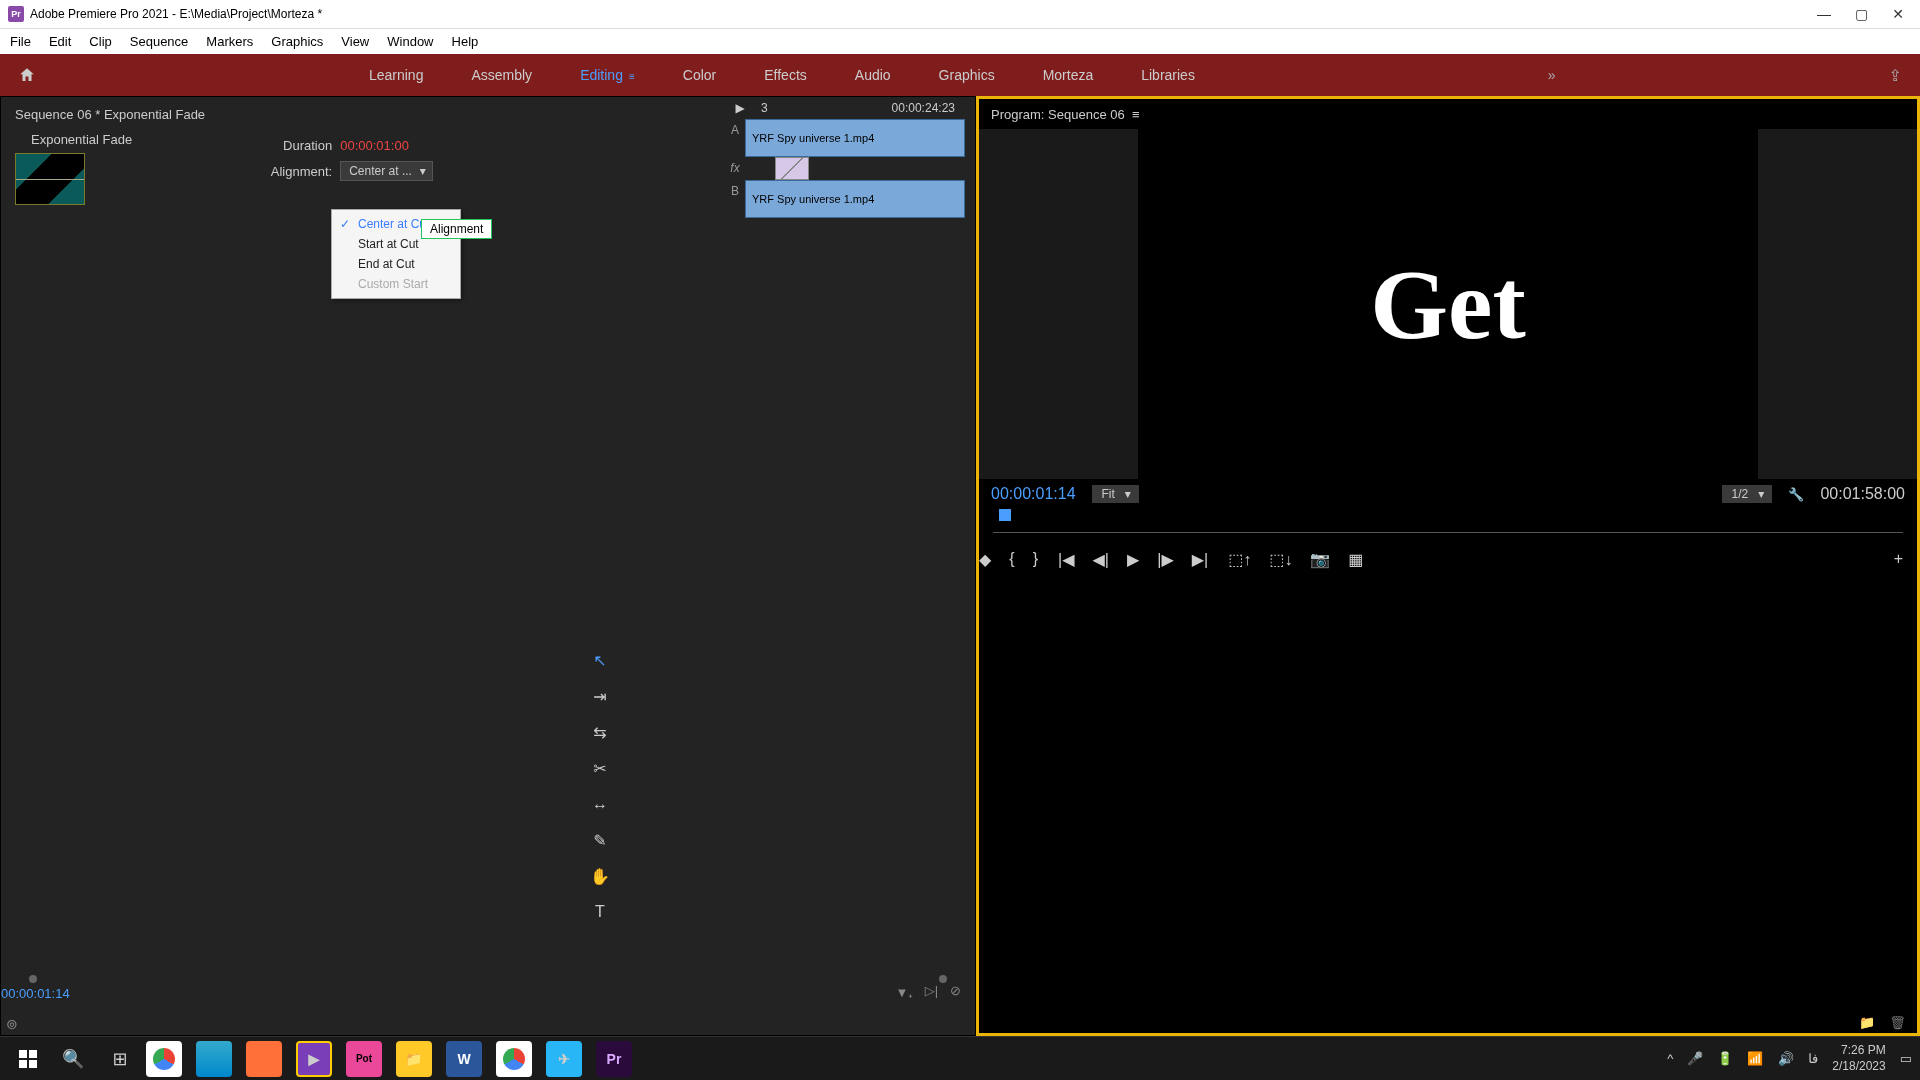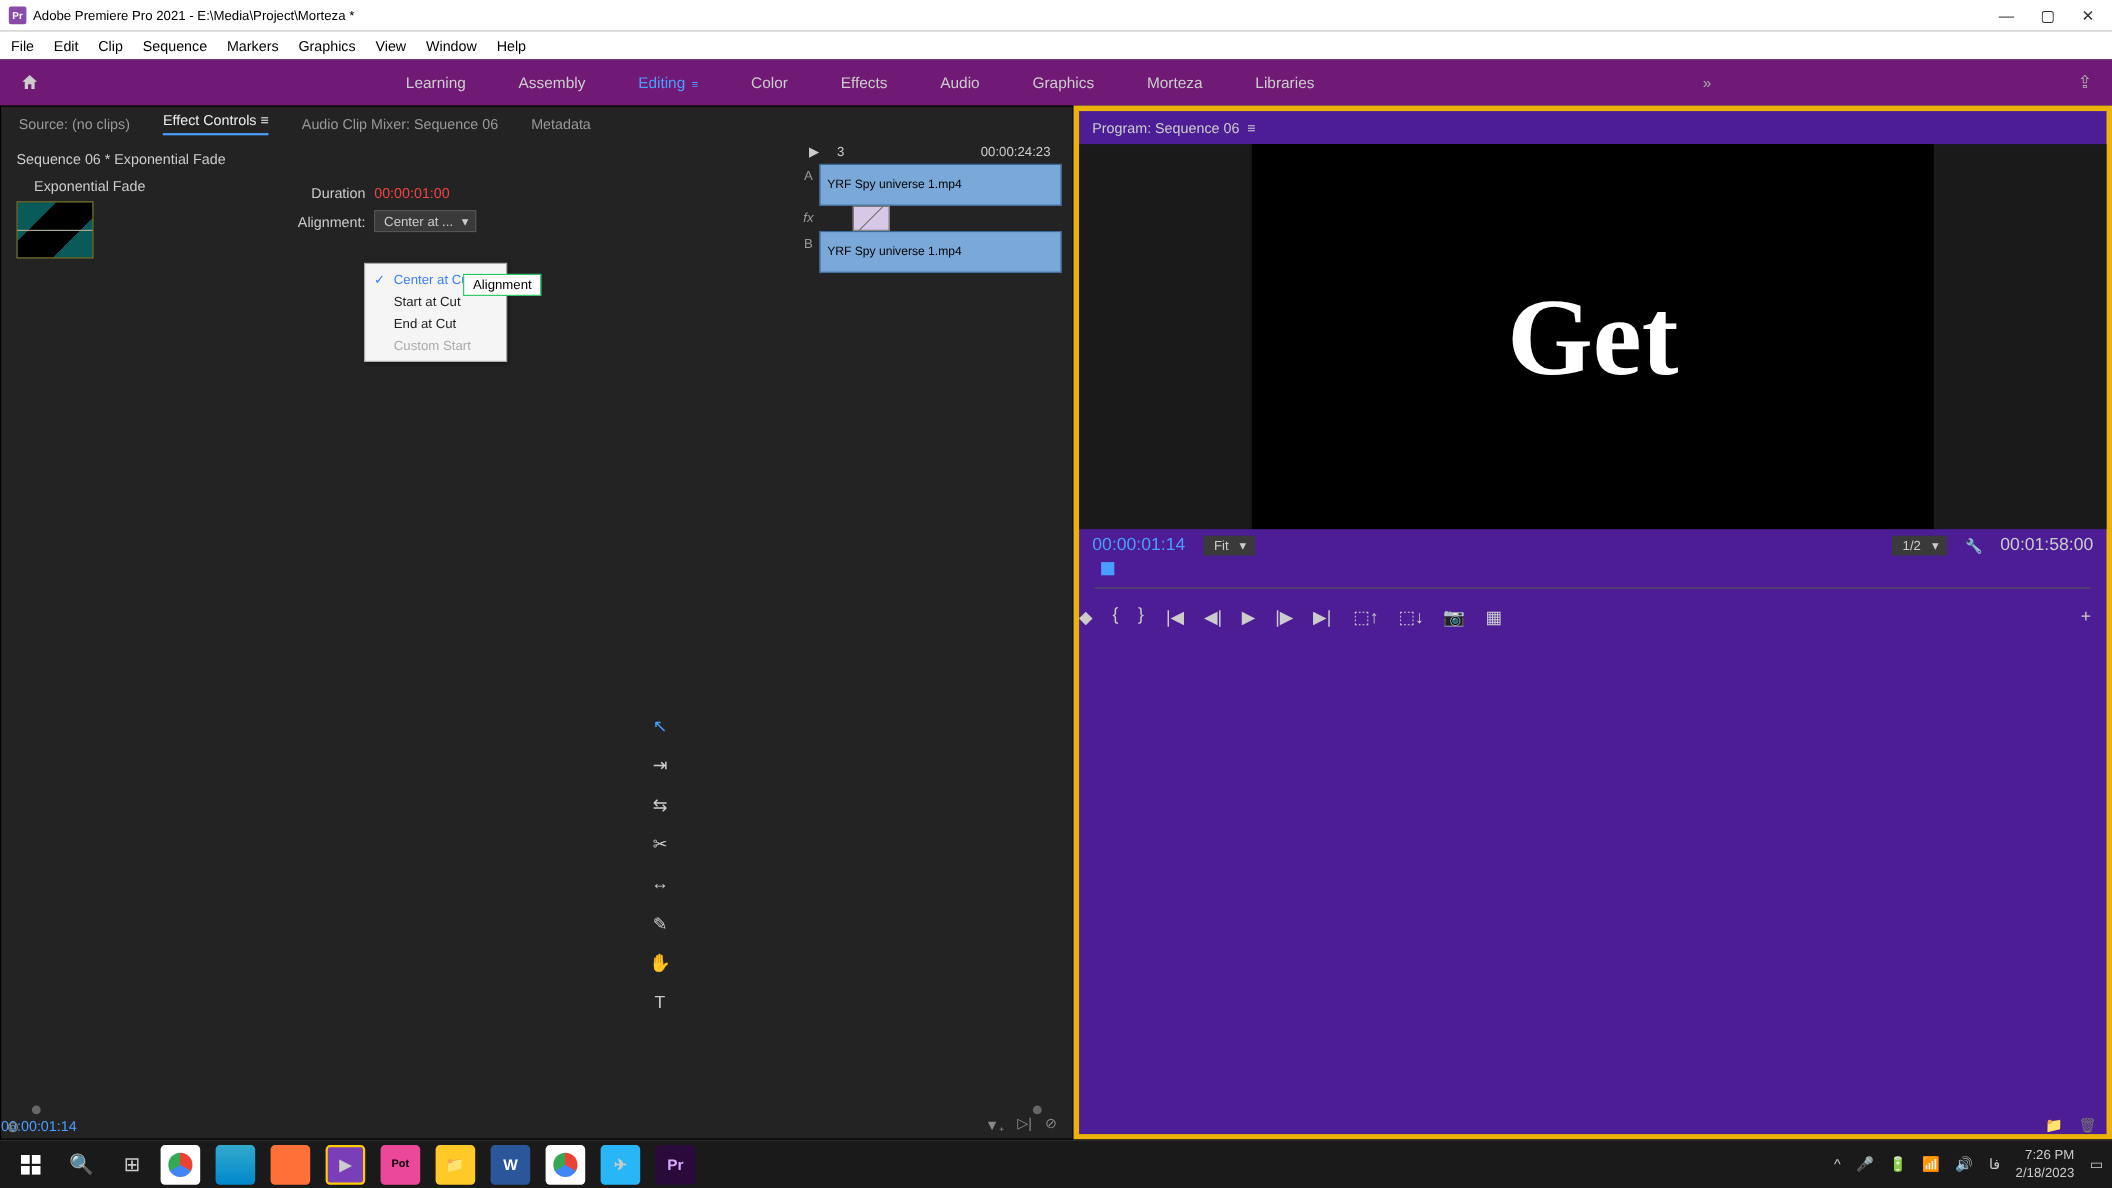--- a/index.html
+++ b/index.html
@@ -5,21 +5,21 @@
 *{margin:0;padding:0;box-sizing:border-box;font-family:'Segoe UI',Tahoma,sans-serif;user-select:none}
 body{width:1920px;height:1080px;background:#1a1a1a;color:#ccc;overflow:hidden;font-size:13px}
 
 .titlebar{height:28px;background:#fff;display:flex;align-items:center;padding:0 8px;color:#000;font-size:12px}
 .titlebar .app-icon{width:16px;height:16px;background:#8a4ba8;margin-right:6px;display:flex;align-items:center;justify-content:center;font-size:9px;color:#fff;font-weight:bold;border-radius:2px}
 .titlebar-controls{margin-left:auto;display:flex;gap:24px;padding-right:8px}
 .titlebar-controls span{font-size:14px;color:#333}
 
 .menubar{height:26px;background:#fff;display:flex;align-items:center;padding:0 10px;gap:18px;color:#000;font-size:13px;border-top:1px solid #ddd}
 
-.workspacebar{height:42px;background:#701a75;display:flex;align-items:center;padding:0 18px;color:#aaa}
+.workspacebar{height:42px;background:#7f1d1d;display:flex;align-items:center;padding:0 18px;color:#aaa}
 .workspacebar .home-icon{width:18px;height:18px}
 .workspacebar .wtabs{display:flex;gap:48px;margin:0 auto}
 .wtab{font-size:14px;color:#ccc;cursor:pointer}
 .wtab.active{color:#4a9eff}
 .wtab .chev{margin-left:6px;font-size:10px}
 .workspacebar .more{font-size:14px;margin-left:20px}
 .workspacebar .share{font-size:16px;margin-left:auto}
 
 .main{display:grid;grid-template-columns:976px 944px;height:calc(100% - 28px - 26px - 42px - 44px)}
 
@@ -46,21 +46,21 @@
 .ec-mini{position:absolute;right:0;top:0;width:250px;height:120px}
 .ec-mini-head{height:22px;display:flex;align-items:center;color:#ccc;font-size:12px}
 .ec-mini-head span:first-child{width:30px;text-align:center}
 .ec-mini-tc{margin-left:auto;margin-right:20px}
 .ec-clip{height:23px;background:#7aa8d8;border:1px solid #3a6a9a;color:#000;font-size:11px;padding:18px 6px;display:flex;align-items:center;margin-left:0;width:220px}
 .ec-track-label{width:20px;text-align:center;color:#999;font-size:12px;float:left;line-height:23px}
 .ec-fx{height:23px;margin-left:0;width:220px;position:relative}
 .ec-fx .trans{position:absolute;left:30px;width:34px;height:100%;background:linear-gradient(135deg,#d8c8e8 48%,#888 48%,#888 52%,#d8c8e8 52%);border:1px solid #888}
 .ec-time{position:absolute;bottom:4px;left:0;font-size:13px;color:#4a9eff}
 
-.program{background:#4c1d95;border:5px solid #eab308}
+.program{background:#000000;border:3px solid #eab308}
 .prog-tabs{height:30px;display:flex;align-items:center;padding:0 12px;font-size:13px;color:#ccc}
 .prog-view{height:350px;display:flex;align-items:flex-start;justify-content:center;background:#1a1a1a}
 .prog-canvas{width:620px;height:350px;background:#000;display:flex;align-items:center;justify-content:center}
 .prog-text{font-family:Georgia,serif;font-size:100px;font-weight:bold;color:#fff}
 .prog-ctrl-row{height:30px;display:flex;align-items:center;padding:0 12px;gap:16px}
 .prog-tc{color:#4a9eff;font-size:16px}
 .prog-fit{background:#3a3a3a;padding:2px 24px 2px 10px;font-size:12px;position:relative}
 .prog-fit::after{content:'▾';position:absolute;right:8px}
 .prog-ruler{height:30px;position:relative;margin:0 14px}
 .prog-playhead{position:absolute;left:6px;top:0;width:12px;height:12px;background:#4a9eff}
@@ -140,26 +140,20 @@
     <span class="wtab">Morteza</span>
     <span class="wtab">Libraries</span>
   </div>
   <span class="more">»</span>
   <span class="share">⇪</span>
 </div>
 
 <div class="main">
 
   <div class="panel">
-    <div class="panel-tabs">
-      <span class="ptab">Source: (no clips)</span>
-      <span class="ptab active"><span>Effect Controls</span> <span>≡</span></span>
-      <span class="ptab">Audio Clip Mixer: Sequence 06</span>
-      <span class="ptab">Metadata</span>
-    </div>
     <div class="ec-body">
       <div class="ec-title">Sequence 06 * Exponential Fade</div>
       <div style="display:flex;align-items:flex-start">
         <div>
           <div style="color:#ccc;margin-bottom:6px;margin-left:16px">Exponential Fade</div>
           <div class="ec-thumb"></div>
         </div>
         <div style="margin-left:40px;margin-top:6px">
           <div class="ec-row">
             <span class="ec-label">Duration</span>

